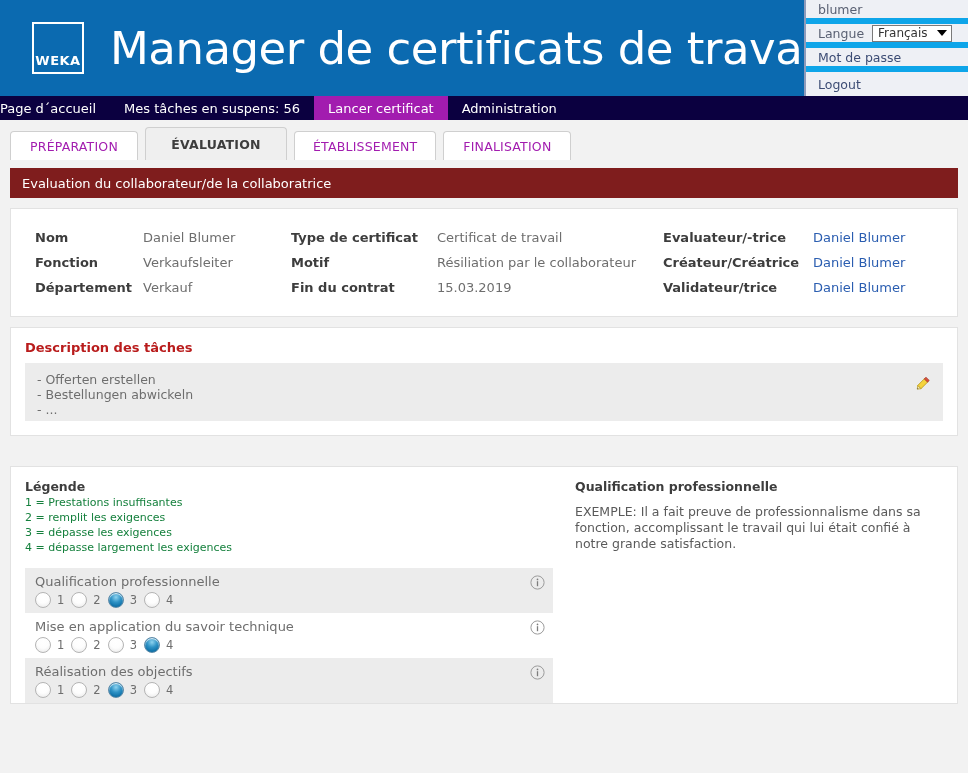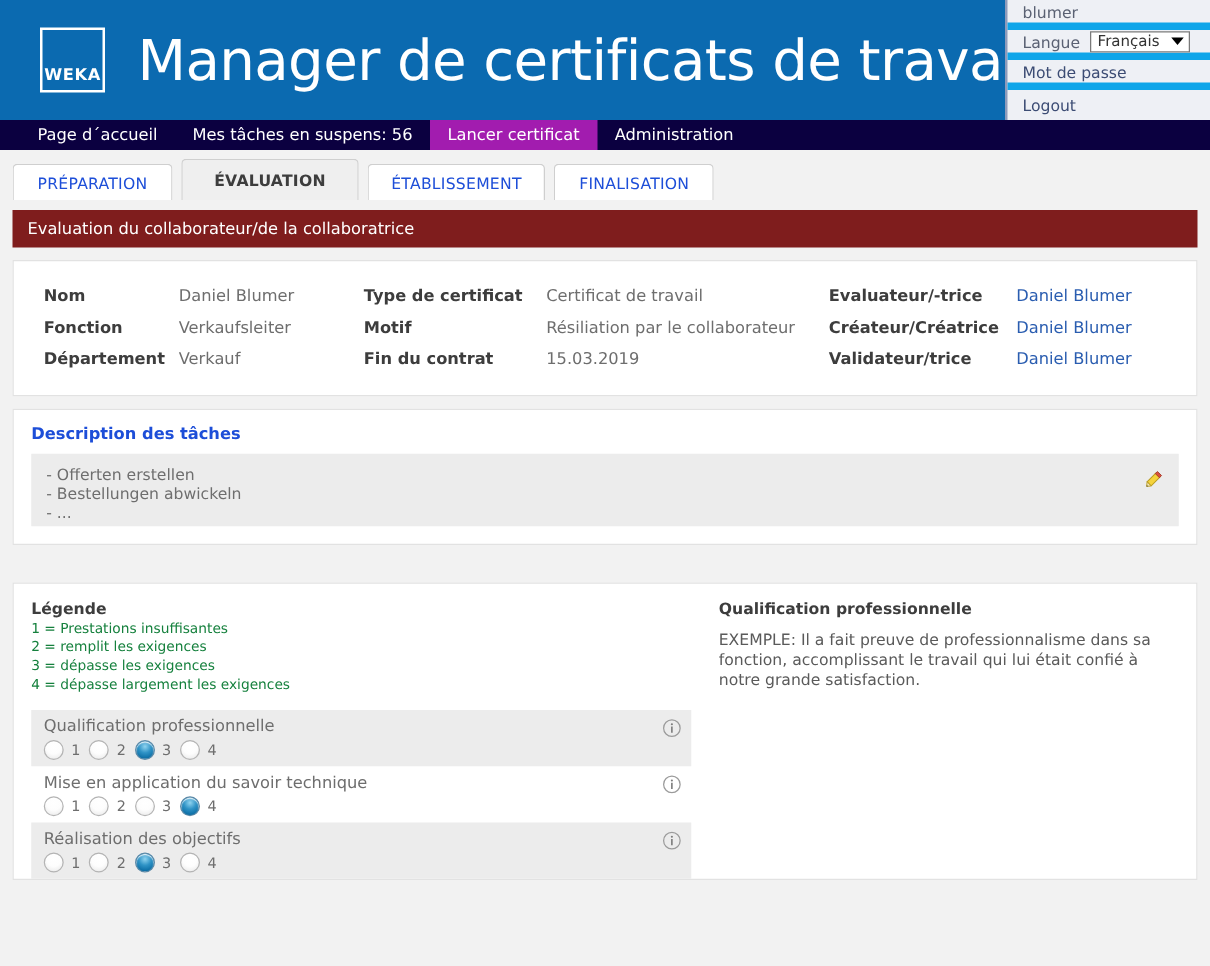--- a/index.html
+++ b/index.html
@@ -95,21 +95,21 @@
     align-items: stretch;
     font-size: 13px;
   }
   .nav-item {
     display: flex;
     align-items: center;
     padding: 0 14px;
     color: #ffffff;
     white-space: nowrap;
   }
-  .nav-item:first-child { padding-left: 30px; }
+  .nav-item:first-child { padding-left: 0; }
   .nav-item.active {
     background: #a21caf;
     color: #ffffff;
   }
 
   
   .tabbar {
     height: 40px;
     padding: 9px 0 0 10px;
     display: flex;
@@ -122,21 +122,21 @@
     display: flex;
     align-items: center;
     justify-content: center;
     padding: 0 18px;
     min-width: 128px;
     background: #ffffff;
     border: 1px solid #cfcfcf;
     border-bottom: none;
     border-radius: 4px 4px 0 0;
     font-size: 12.5px;
-    color: #1d4ed8;
+    color: #a21caf;
     margin-right: 7px;
     letter-spacing: 0.2px;
   }
   .tab.active {
     background: #efefef;
     color: #3d3d3d;
     font-weight: bold;
     height: 33px;
     min-width: 142px;
   }
@@ -175,21 +175,21 @@
   }
   .lbl { font-weight: bold; color: #3d3d3d; }
   .val { color: #6e6e6e; }
   .val.linkish { color: #2a5db0; }
 
   
   .desc-card { position: relative; padding: 12px 14px 14px 14px; }
   .desc-title {
     font-size: 13px;
     font-weight: bold;
-    color: #1d4ed8;
+    color: #b91c1c;
     margin-bottom: 8px;
   }
   .desc-body {
     background: #ececec;
     padding: 9px 12px 4px 12px;
     font-size: 12.5px;
     line-height: 15px;
     color: #6e6e6e;
     min-height: 56px;
     position: relative;

